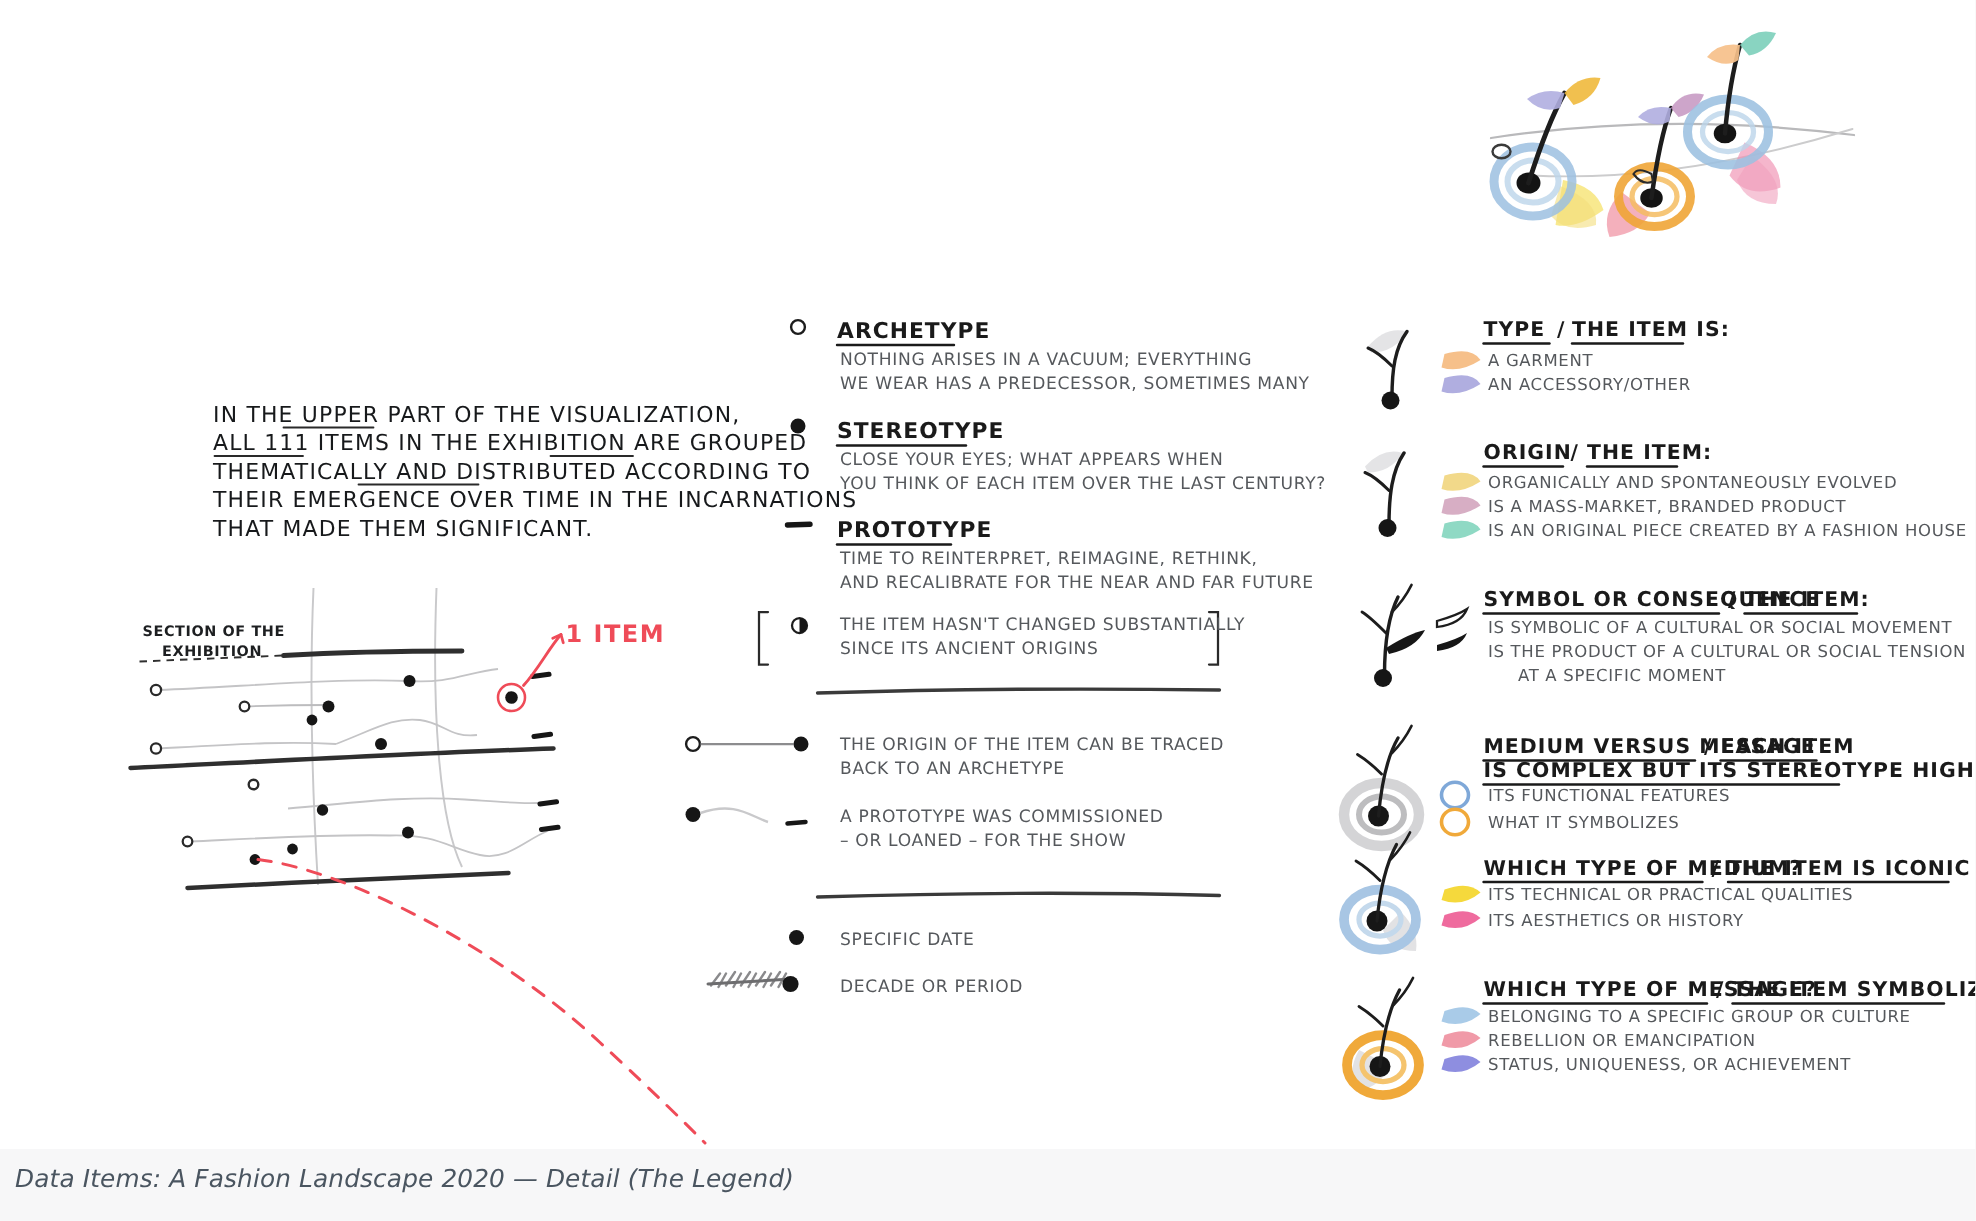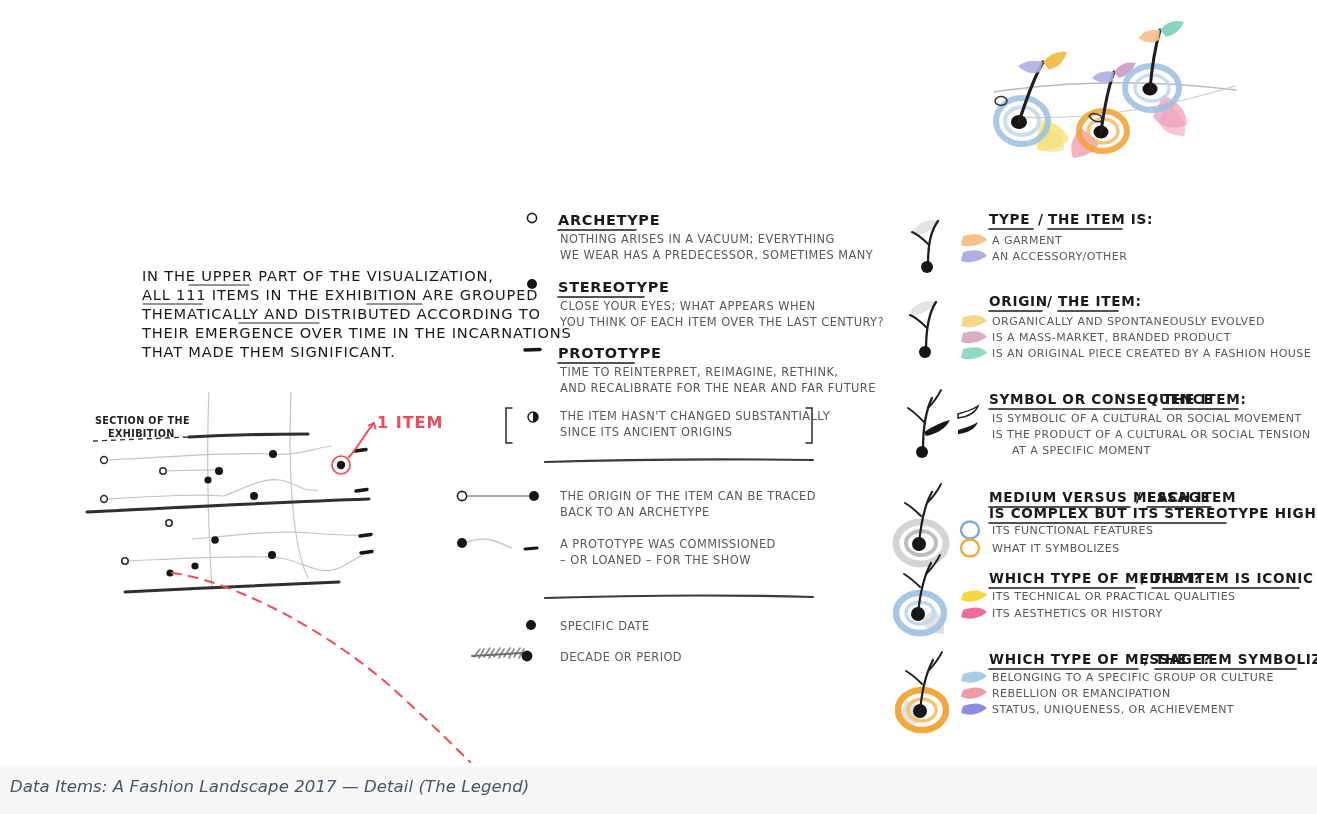--- a/index.html
+++ b/index.html
@@ -382,15 +382,15 @@
           <path d="M963 690 q16 -6 24 2 q-12 10 -26 5 z" fill="#f09aa8"></path>
           <text class="hw-body" x="992" y="697" font-size="11">REBELLION OR EMANCIPATION</text>
           <path d="M963 706 q16 -6 24 2 q-12 10 -26 5 z" fill="#8e8ee0"></path>
           <text class="hw-body" x="992" y="713" font-size="11">STATUS, UNIQUENESS, OR ACHIEVEMENT</text>
         </g>
 
       </g>
     </svg>
   </div>
 
-  <div id="caption">Data Items: A Fashion Landscape 2017 — Detail (The Legend)</div>
+  <div id="caption">Data Items: A Fashion Landscape 2020 — Detail (The Legend)</div>
 
 </div>
 
 </body></html>

